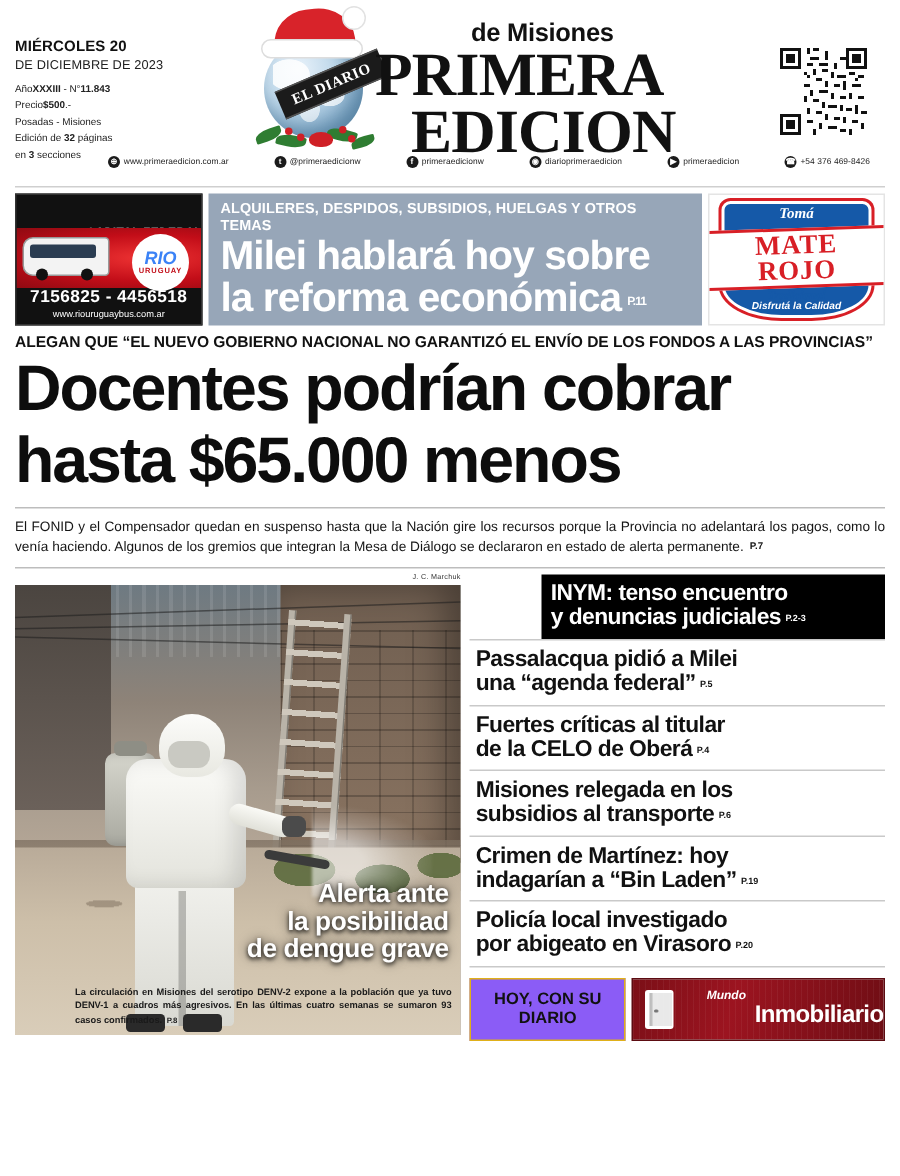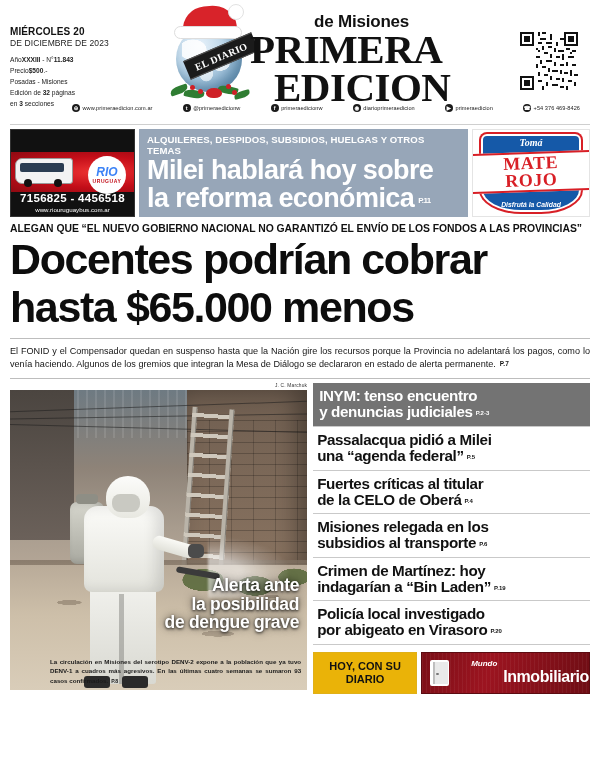--- a/index.html
+++ b/index.html
@@ -291,46 +291,46 @@
     background: radial-gradient(ellipse at 0% 60%, rgba(255,255,255,.55) 0 30%, rgba(255,255,255,.18) 55%, transparent 75%);
     filter: blur(1px); }
   .ph-veg{ position:absolute; right:0; bottom:92px; width:130px; height:60px;
     background:
       radial-gradient(ellipse 34px 18px at 20% 70%, #5c6b3e 0 60%, transparent 61%),
       radial-gradient(ellipse 30px 16px at 60% 80%, #49592f 0 60%, transparent 61%),
       radial-gradient(ellipse 26px 14px at 90% 65%, #5c6b3e 0 60%, transparent 61%);
     opacity:.9; }
 
   .photo-title{
-    position:absolute; right:8px; bottom:58px; text-align:right;
+    position:absolute; right:8px; bottom:48px; text-align:right;
     color:#fff; font-size:17.5px; font-weight:bold; line-height:1.05; letter-spacing:-.3px;
     text-shadow: 0 1px 3px rgba(0,0,0,.85), 0 0 8px rgba(0,0,0,.6);
   }
   .photo-caption{
     position:absolute; left:40px; right:6px; bottom:4px;
     color:#1a1a1a; font-size:6.2px; line-height:1.5; text-align:justify; font-weight:bold;
   }
   .photo-caption .pref{ font-size:5.2px; margin-left:3px; }
 
   .news-col{ flex:1; display:flex; flex-direction:column; }
 
   .nh{ padding:5px 4px 5px 4px; position:relative; }
-  .nh.first{ background:#737373; padding:5px 4px 6px 6px; }
+  .nh.first{ background:#000000; padding:5px 4px 6px 6px;margin-left:48px; }
   .nh .txt{
     font-size:15.2px; font-weight:bold; line-height:1.07; letter-spacing:-.35px; color:#111;
   }
   .nh.first .txt{ color:#ffffff; }
   .nh .pref{
     font-size:6px; font-weight:bold; vertical-align:2px; margin-left:3px; letter-spacing:0;
   }
   .nh-sep{ height:1px; background:#c9c9c9; }
 
   .promos{ display:flex; gap:4px; margin-top:7px; height:42px; }
   .promo-hoy{
-    width:104px; background:#eab308; display:flex; align-items:center; justify-content:center;
+    width:104px; background:#8b5cf6; display:flex; align-items:center; justify-content:center;
     text-align:center; border:1px solid #e0b018;
   }
   .promo-hoy span{ font-size:11px; font-weight:bold; color:#111; line-height:1.12; }
   .promo-mundo{
     flex:1; background: linear-gradient(105deg,#7b0f17 0%,#9c1420 40%,#6e0d14 100%);
     position:relative; display:flex; align-items:center; gap:22px; padding-left:8px;
     border:1px solid #5c0b11; overflow:hidden;
   }
   .promo-mundo:after{
     content:""; position:absolute; inset:0;

